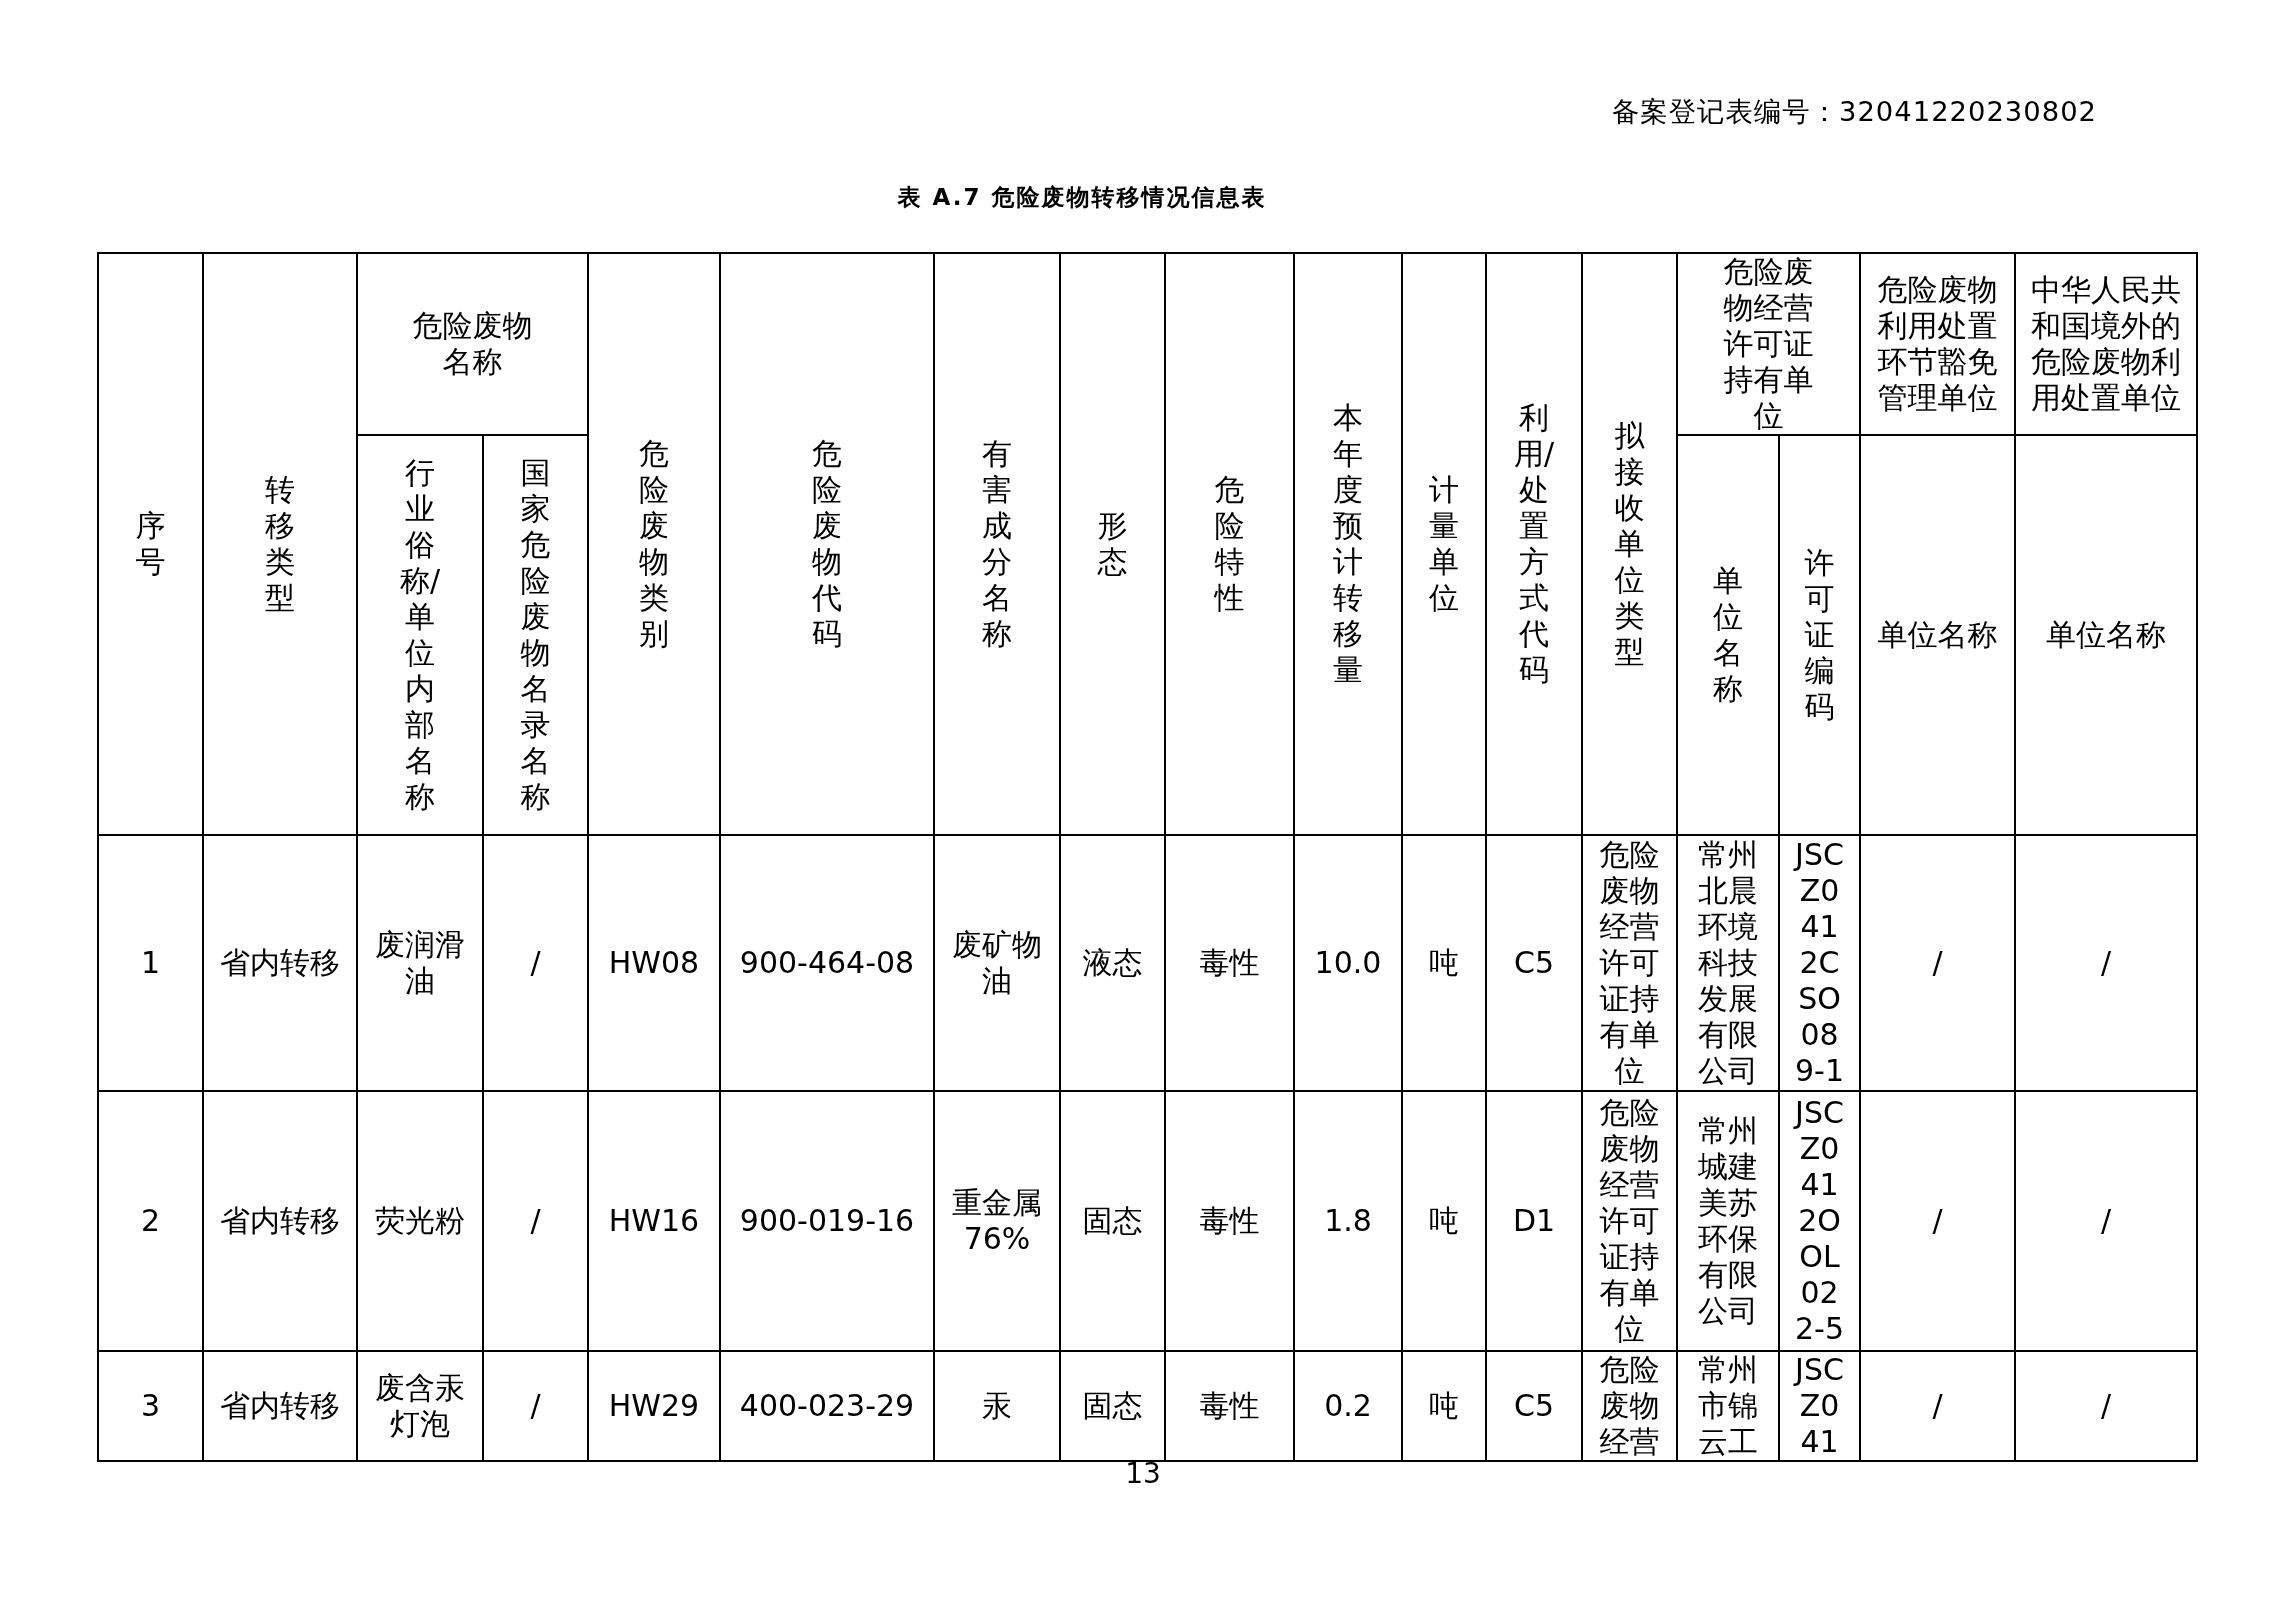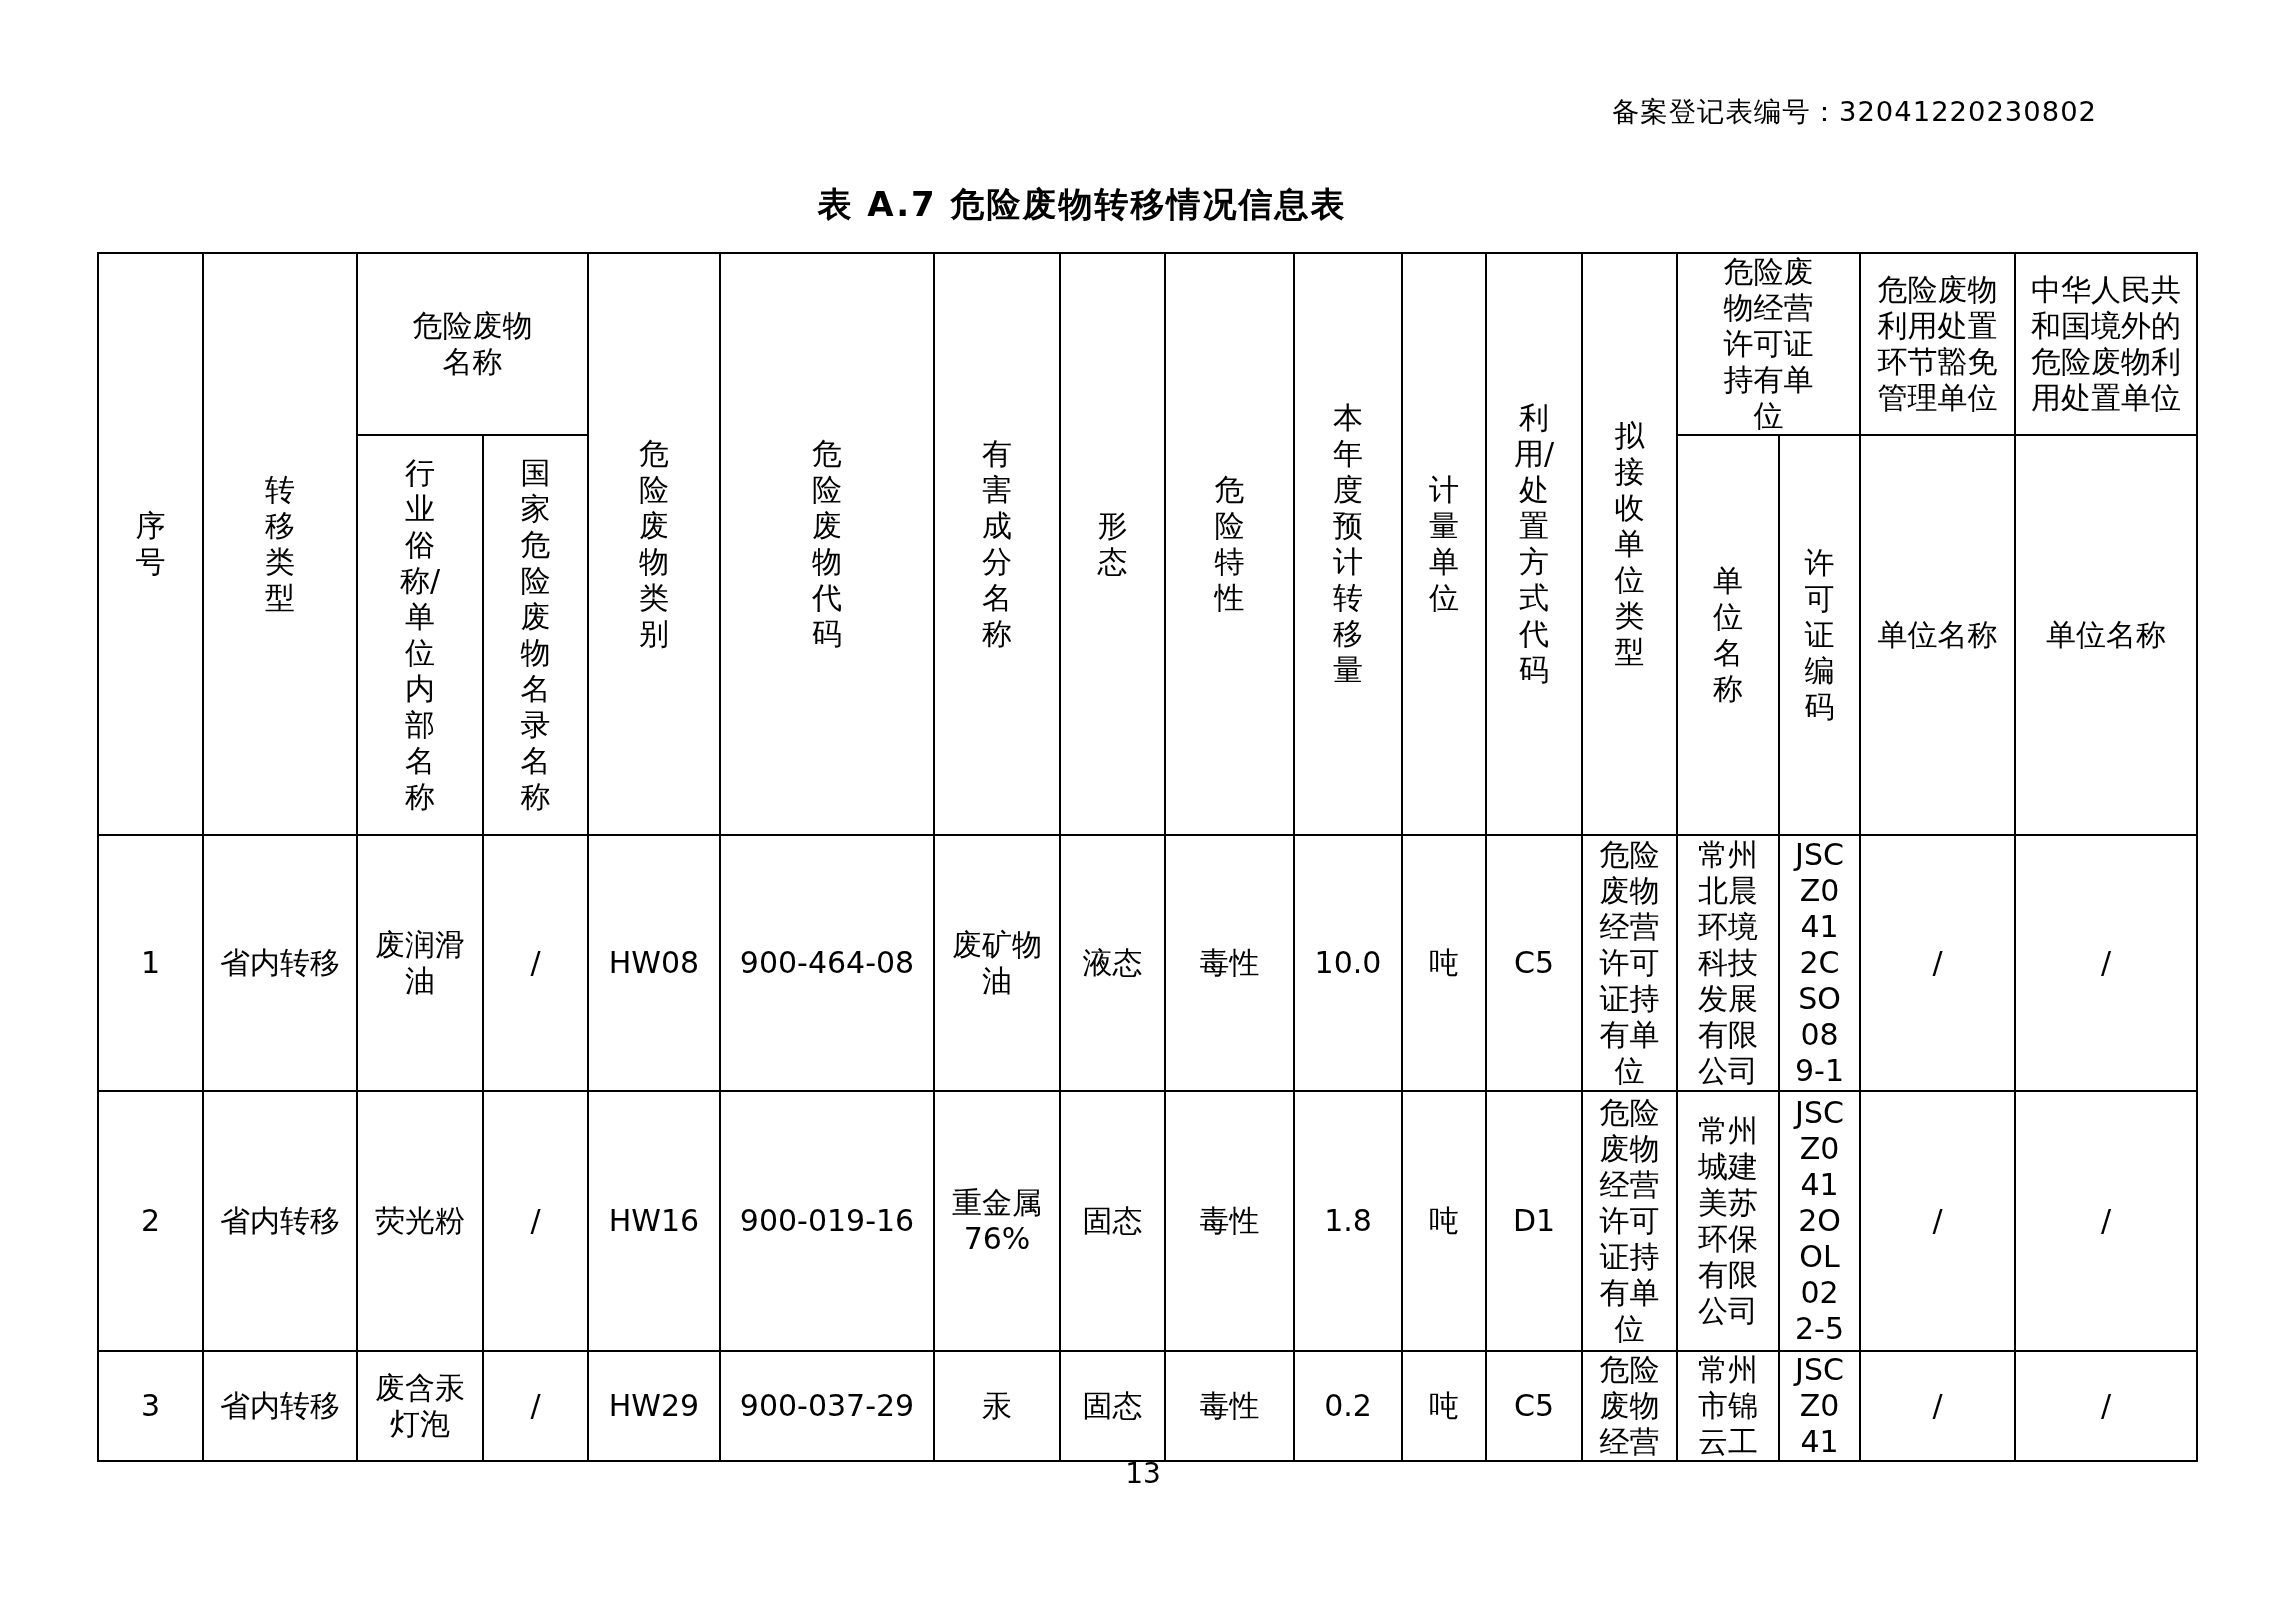--- a/index.html
+++ b/index.html
@@ -8,21 +8,21 @@
     background:#ffffff; color:#000000;
     font-family:"DejaVu Sans", sans-serif;
     position:relative; overflow:hidden;
   }
   .doc-number {
     position:absolute; top:94px; right:196px;
     font-size:27.4px; letter-spacing:1px;
   }
   .page-title {
     position:absolute; top:182px; left:0; width:2164px;
-    text-align:center; font-size:34px; font-weight:bold; letter-spacing:2px;
+    text-align:center; font-size:23px; font-weight:bold; letter-spacing:2px;
   }
   table.main {
     position:absolute; left:97px; top:252px;
     width:2100px;
     border-collapse:collapse; table-layout:fixed;
   }
   table.main th, table.main td {
     border:2px solid #000000;
     font-weight:normal;
     text-align:center; vertical-align:middle;
@@ -253,21 +253,21 @@
     <td>/</td>
     <td>/</td>
   </tr>
   <tr class="r3">
     <td>3</td>
     <td>省内转移</td>
     <td>废含汞
 灯泡</td>
     <td>/</td>
     <td>HW29</td>
-    <td>900-037-29</td>
+    <td>400-023-29</td>
     <td>汞</td>
     <td>固态</td>
     <td>毒性</td>
     <td>0.2</td>
     <td>吨</td>
     <td>C5</td>
     <td>危险
 废物
 经营</td>
     <td>常州

